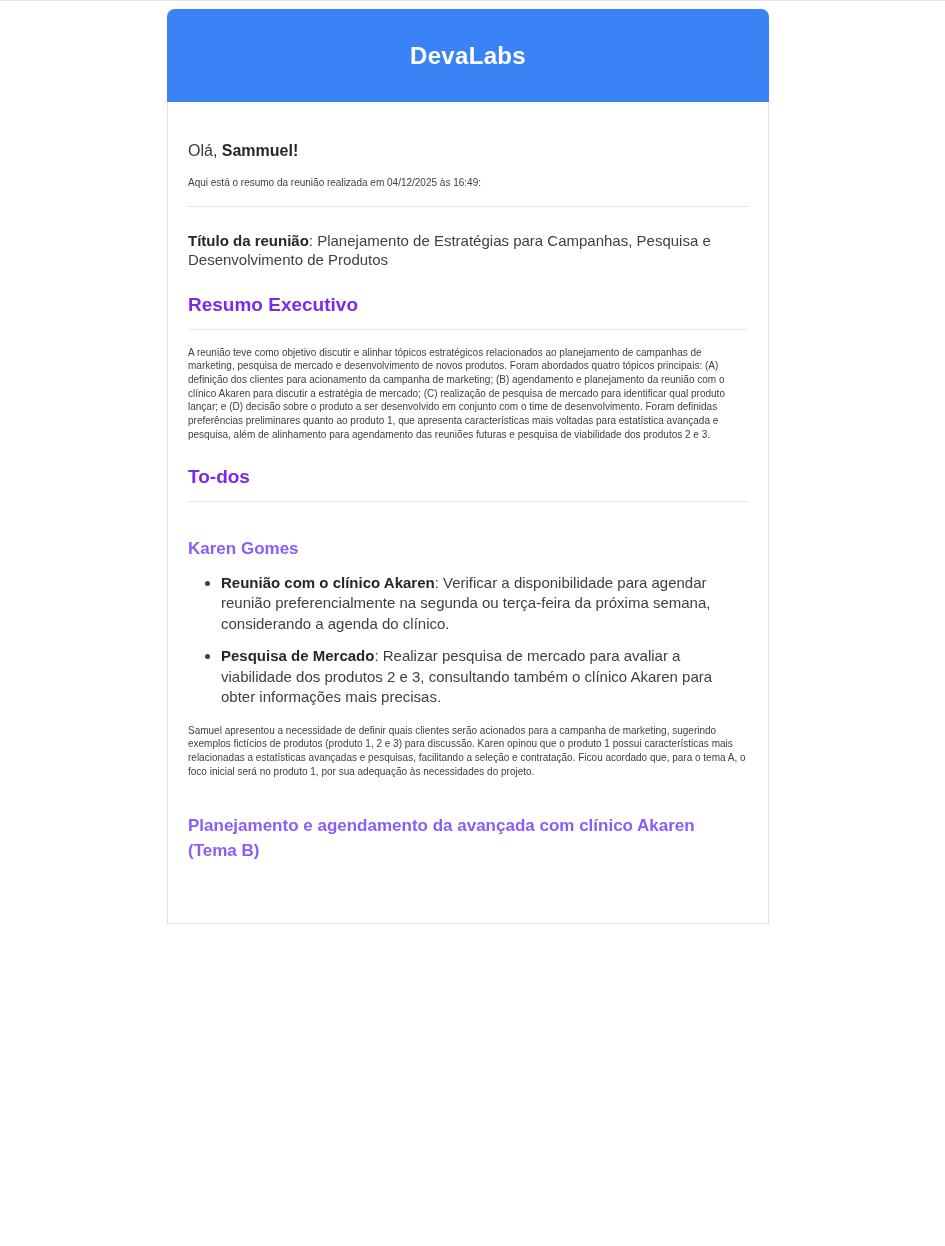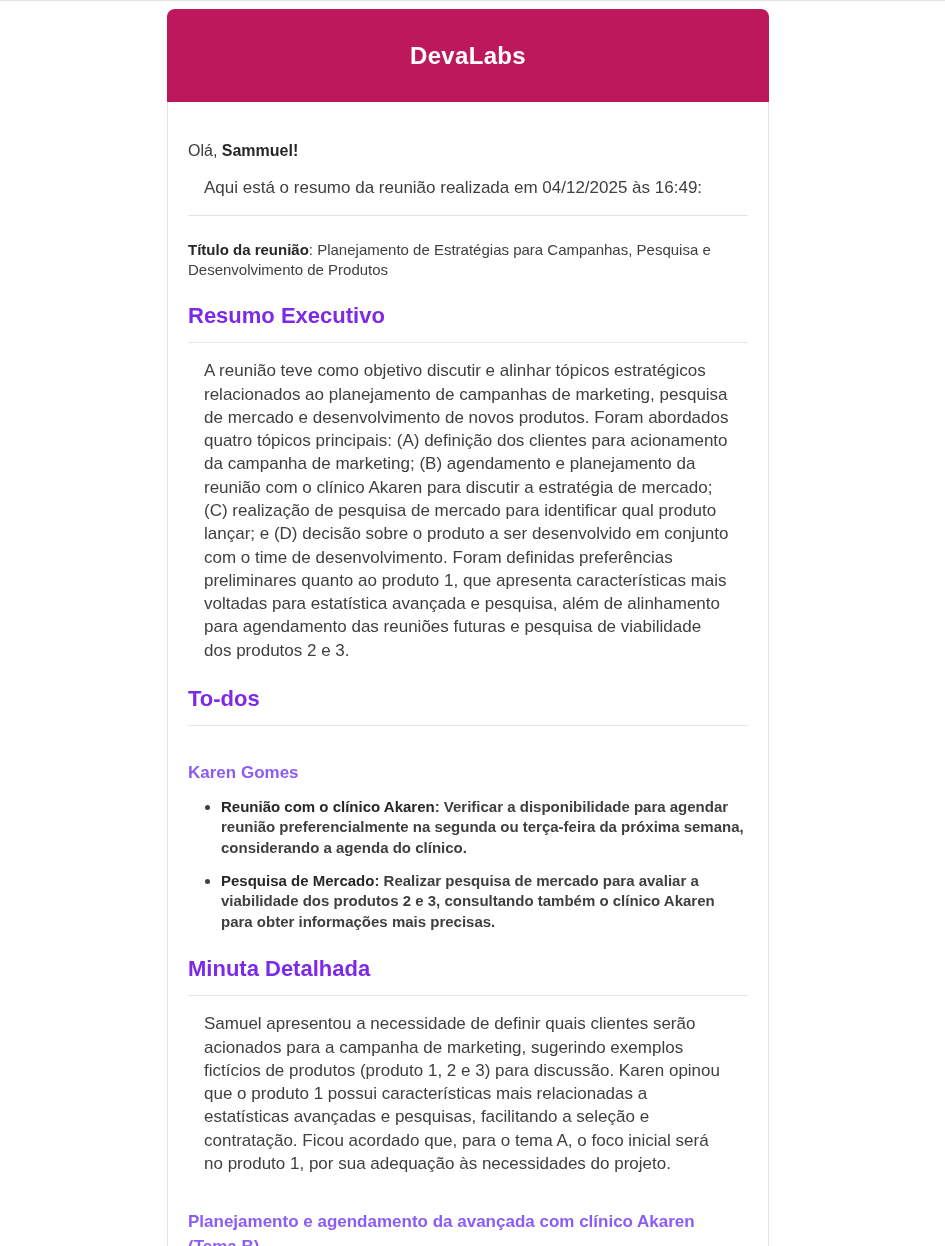--- a/index.html
+++ b/index.html
@@ -10,21 +10,21 @@
     background: #ffffff;
     font-family: "Liberation Sans", sans-serif;
   }
   body { border-top: 1px solid #e3e3e3; }
 
   .card {
     width: 602px;
     margin: 8px 0 0 167px;
   }
   .card-header {
-    background: #be185d;
+    background: #3b82f6;
     border-radius: 8px 8px 0 0;
     height: 93px;
     display: flex;
     align-items: center;
     justify-content: center;
   }
   .brand {
     color: #ffffff;
     font-size: 24px;
     font-weight: bold;
@@ -39,59 +39,58 @@
   }
 
   .greeting {
     font-size: 16px;
     color: #3a3a3a;
     margin: 6px 0 4px;
   }
   .greeting strong, .meta strong, li strong { color: #272727; }
 
   p.body-text {
-    font-size: 17px;
+    font-size: 10px;
     line-height: 1.37;
-    margin: 16px 16px;
+    margin: 16px 0;
   }
 
   hr.divider {
     border: none;
     border-top: 1px solid #e4e4e4;
     margin: 16px 0;
   }
 
   .meta { margin: 24px 0; }
   .meta-line {
     font-size: 15px;
     line-height: 1.3;
     color: #3f3f3f;
   }
 
   h2.section-title {
     color: #7C2AE8;
-    font-size: 22px;
+    font-size: 19px;
     font-weight: bold;
     margin: 24px 0 8px;
     padding-bottom: 13px;
     border-bottom: 1px solid #e8e8e8;
   }
 
   h3.sub-title {
     color: #8b5cf6;
     font-size: 17px;
     line-height: 25px;
     font-weight: bold;
     margin: 34px 0 12px;
   }
 
   ul.todo-list {
     margin: 12px 0 14px;
     padding-left: 33px;
-    font-weight: bold;
   }
   ul.todo-list li {
     font-size: 15px;
     line-height: 1.37;
     margin-bottom: 12px;
   }
 </style>
 </head>
 <body>
 
@@ -116,20 +115,19 @@
     <h2 class="section-title">Resumo Executivo</h2>
     <p class="body-text">A reunião teve como objetivo discutir e alinhar tópicos estratégicos relacionados ao planejamento de campanhas de marketing, pesquisa de mercado e desenvolvimento de novos produtos. Foram abordados quatro tópicos principais: (A) definição dos clientes para acionamento da campanha de marketing; (B) agendamento e planejamento da reunião com o clínico Akaren para discutir a estratégia de mercado; (C) realização de pesquisa de mercado para identificar qual produto lançar; e (D) decisão sobre o produto a ser desenvolvido em conjunto com o time de desenvolvimento. Foram definidas preferências preliminares quanto ao produto 1, que apresenta características mais voltadas para estatística avançada e pesquisa, além de alinhamento para agendamento das reuniões futuras e pesquisa de viabilidade dos produtos 2 e 3.</p>
 
     <h2 class="section-title">To-dos</h2>
     <h3 class="sub-title">Karen Gomes</h3>
     <ul class="todo-list">
       <li><strong>Reunião com o clínico Akaren</strong><span>: </span><span>Verificar a disponibilidade para agendar reunião preferencialmente na segunda ou terça-feira da próxima semana, considerando a agenda do clínico.</span></li>
       <li><strong>Pesquisa de Mercado</strong><span>: </span><span>Realizar pesquisa de mercado para avaliar a viabilidade dos produtos 2 e 3, consultando também o clínico Akaren para obter informações mais precisas.</span></li>
     </ul>
 
-    <h2 class="section-title">Minuta Detalhada</h2>
 
     <p class="body-text">Samuel apresentou a necessidade de definir quais clientes serão acionados para a campanha de marketing, sugerindo exemplos fictícios de produtos (produto 1, 2 e 3) para discussão. Karen opinou que o produto 1 possui características mais relacionadas a estatísticas avançadas e pesquisas, facilitando a seleção e contratação. Ficou acordado que, para o tema A, o foco inicial será no produto 1, por sua adequação às necessidades do projeto.</p>
 
     <h3 class="sub-title">Planejamento e agendamento da avançada com clínico Akaren (Tema B)</h3>
 
   </div>
 </div>
 
 </body></html>

